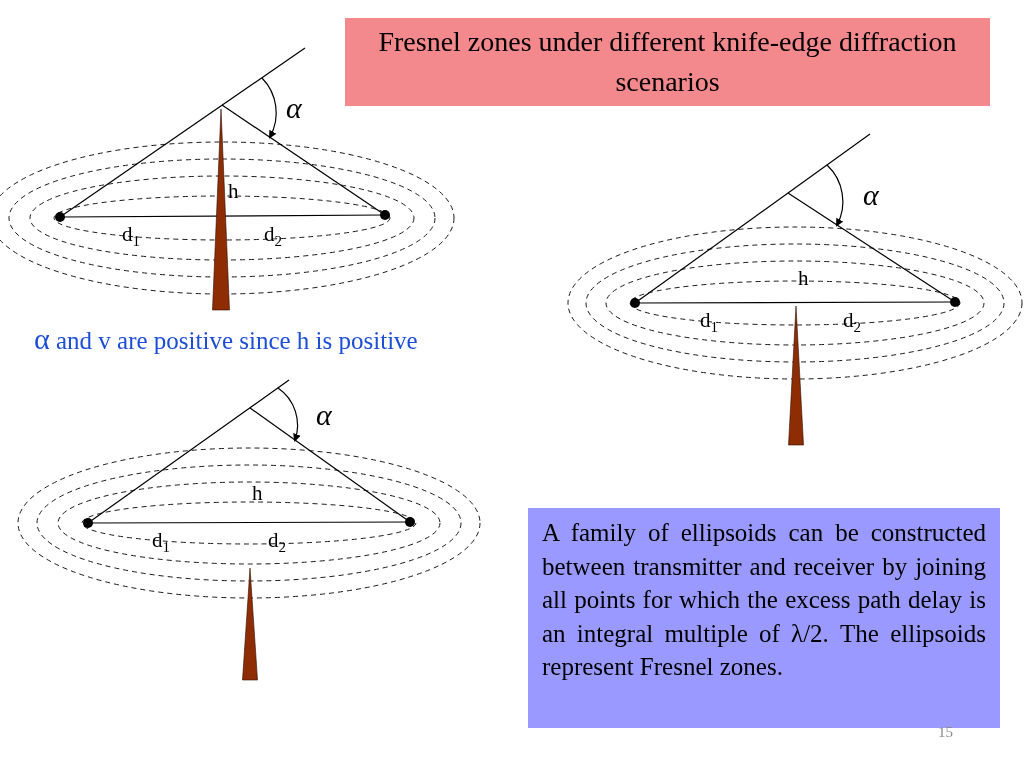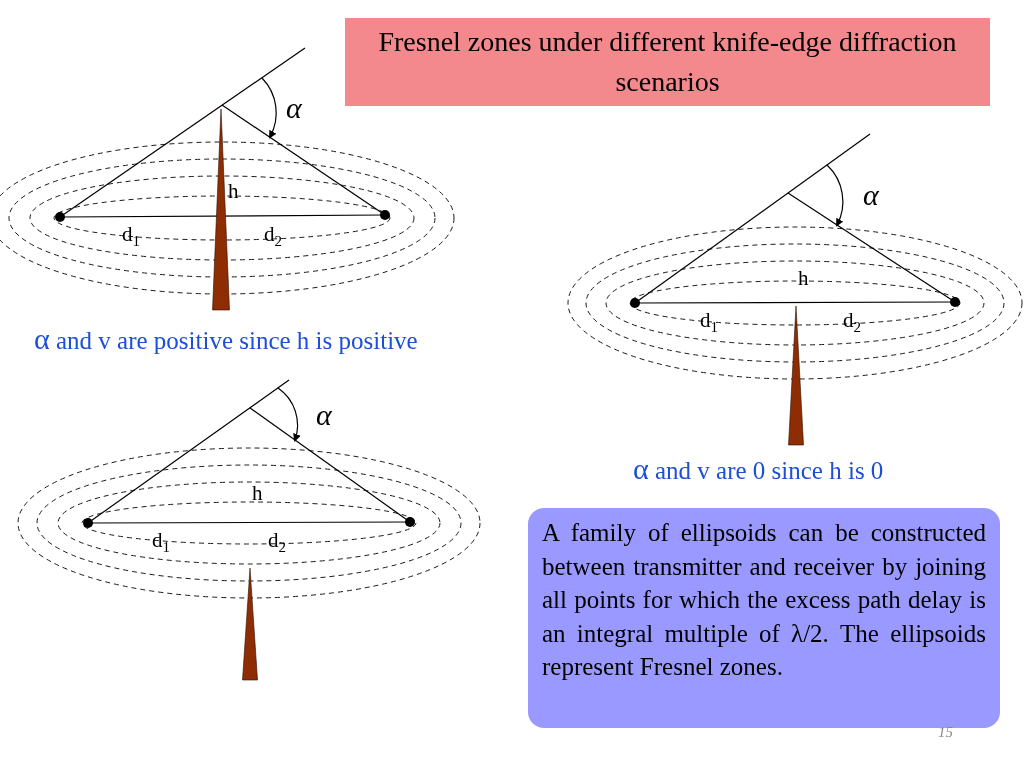--- a/index.html
+++ b/index.html
@@ -36,24 +36,23 @@
   svg tspan.sub  { font-size:15px; }
 
   .caption { position:absolute; font-size:25px; color:#1d4ed8; white-space:nowrap; }
   .caption .sym { font-size:30px; }
 
   .infobox {
     position:absolute; left:528px; top:508px; width:472px; height:220px;
     padding:8px 14px;
     font-size:25px; line-height:33.5px; color:#000;
     text-align:justify;
-    border-radius:16px;
   }
 
-  .page-number { position:absolute; left:938px; top:724px; font-size:15px;font-style:italic; }
+  .page-number { position:absolute; left:938px; top:724px; font-size:15px; }
 </style>
 </head>
 <body>
 
 <div class="slide">
 
   <div class="title-banner" style="background: rgb(244, 137, 141);">
     <div class="title-text">Fresnel zones under different knife-edge diffraction scenarios</div>
   </div>
 
@@ -104,23 +103,20 @@
     <path class="arc" d="M267,50 A50,50 0 0 1 277,110" marker-end="url(#arrow2)"></path>
     <polygon class="wedge" points="236,191 243.5,330 228.5,330" fill="#8e2d04"></polygon>
     <circle class="dot" cx="75" cy="188" r="5"></circle>
     <circle class="dot" cx="395" cy="187" r="5"></circle>
     <text class="alpha" x="303" y="90">α</text>
     <text class="lbl" x="238" y="170">h</text>
     <text class="lbl" x="140" y="212"><tspan>d</tspan><tspan class="sub" dy="5">1</tspan></text>
     <text class="lbl" x="283" y="212"><tspan>d</tspan><tspan class="sub" dy="5">2</tspan></text>
   </svg>
 
-  <div class="caption" style="left:633px; top:452px;">
-    <span class="sym">α</span><span> and v are 0 since h is 0</span>
-  </div>
 
   <svg id="diag3" class="diagram" width="500" height="320" viewBox="0 0 500 320">
     <defs>
       <marker id="arrow3" markerWidth="10" markerHeight="10" refX="6" refY="4" orient="auto" markerUnits="userSpaceOnUse">
         <path d="M0,0 L8,4 L0,8 z" fill="#000"></path>
       </marker>
     </defs>
     <g>
       <ellipse cx="239" cy="153" rx="167" ry="21"></ellipse>
       <ellipse cx="239" cy="153" rx="191" ry="41"></ellipse>

